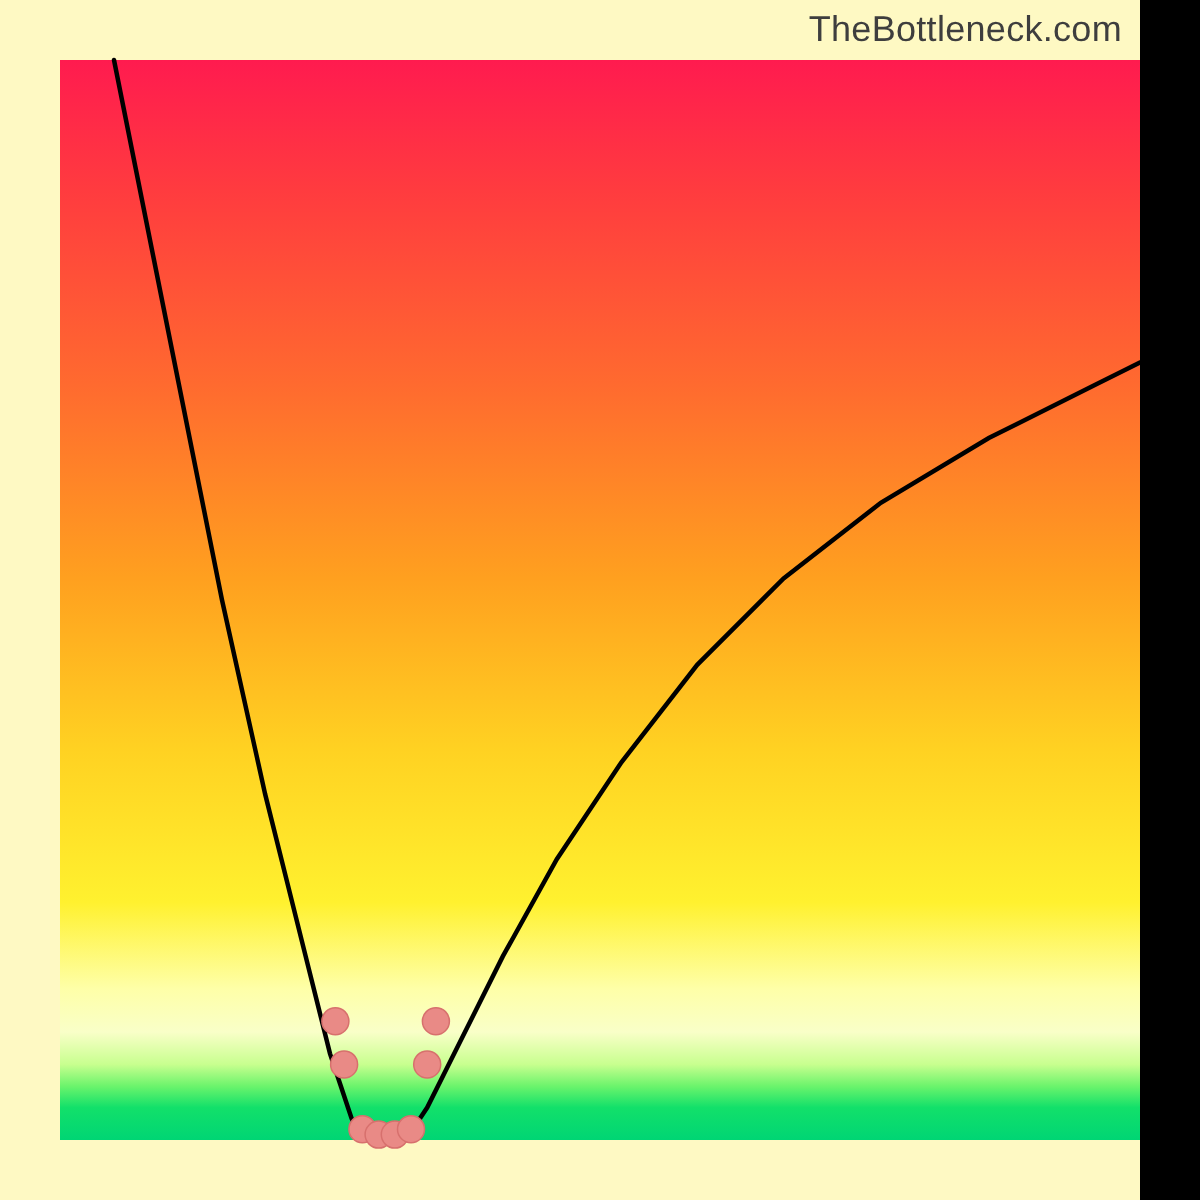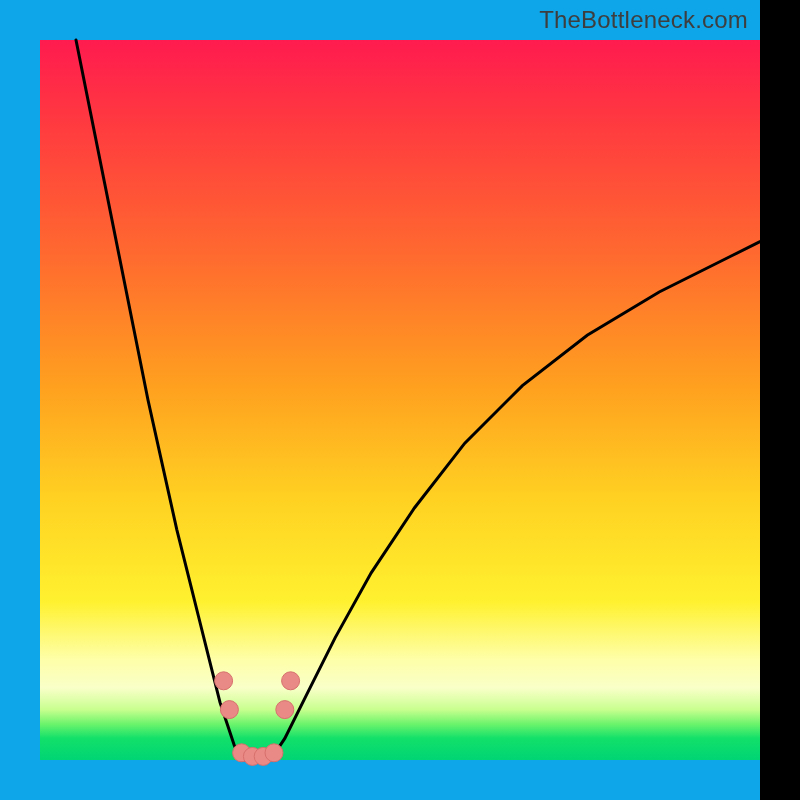--- a/index.html
+++ b/index.html
@@ -8,21 +8,21 @@
     width: 800px;
     height: 800px;
     background: #000;
     font-family: Arial, Helvetica, sans-serif;
     overflow: hidden;
   }
   .frame {
     position: relative;
     width: 760px;
     height: 800px;
-    background: #0ea5e9;
+    background: #fef9c3;
   }
   .plot-area {
     position: absolute;
     left: 40px;
     top: 40px;
     width: 720px;
     height: 720px;
     
     background: linear-gradient(
       to bottom,

